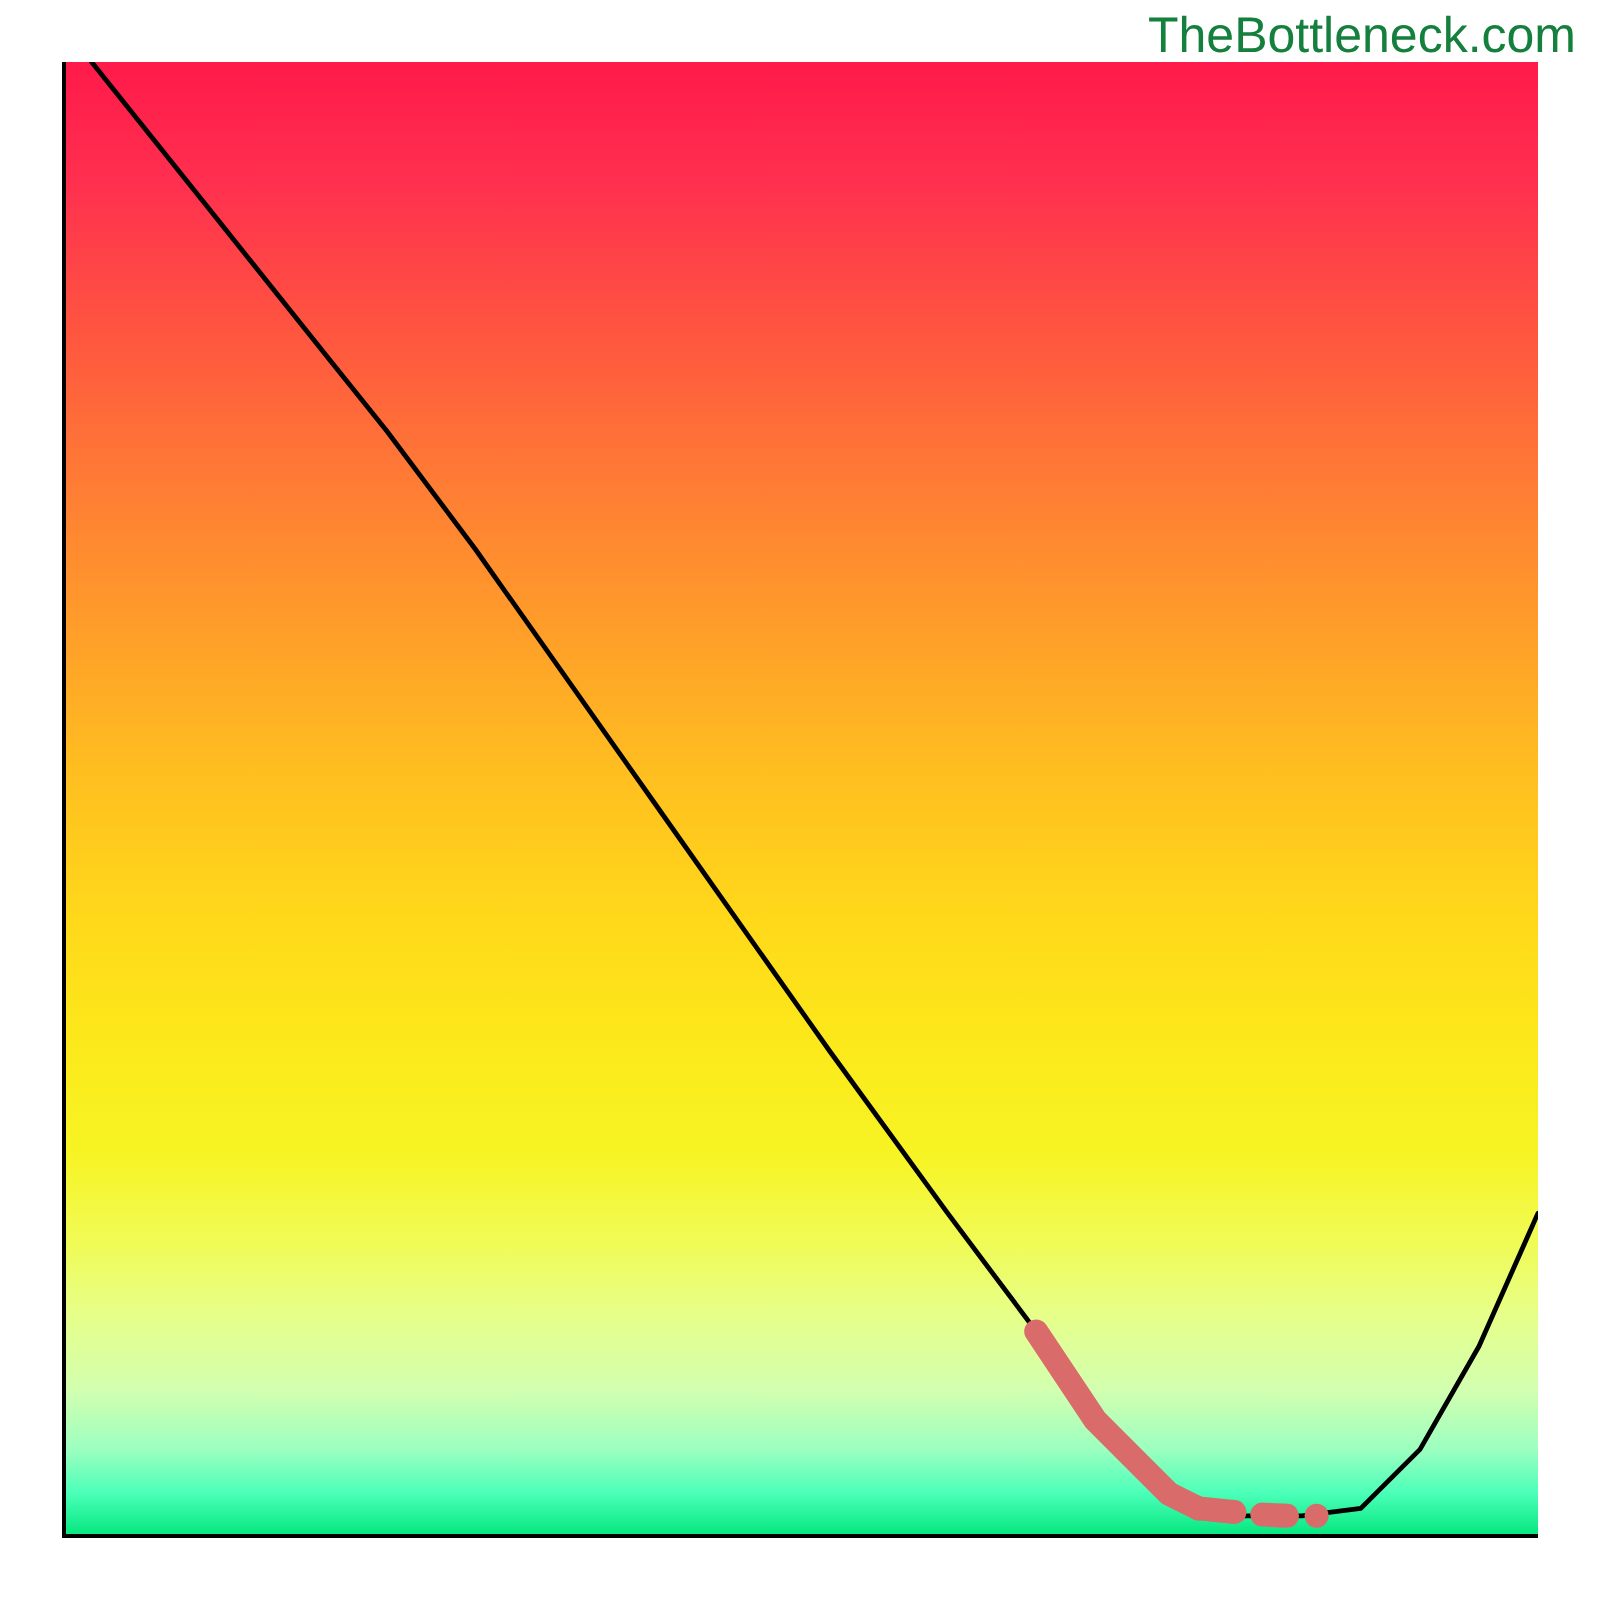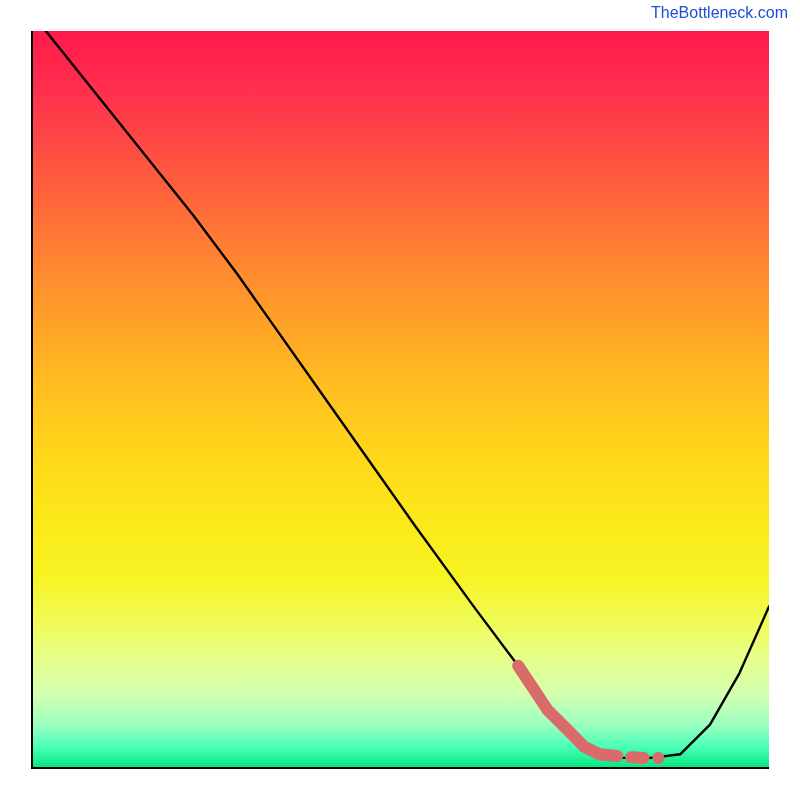--- a/index.html
+++ b/index.html
@@ -12,22 +12,22 @@
   }
   .container {
     position: relative;
     width: 800px;
     height: 800px;
   }
   .watermark {
     position: absolute;
     top: 4px;
     right: 12px;
-    font-size: 16px;
-    color: #1d4ed8;
+    font-size: 25px;
+    color: #15803d;
     font-weight: 500;
     z-index: 10;
   }
   .plot-area {
     position: absolute;
     left: 31px;
     top: 31px;
     width: 738px;
     height: 738px;
     overflow: hidden;

